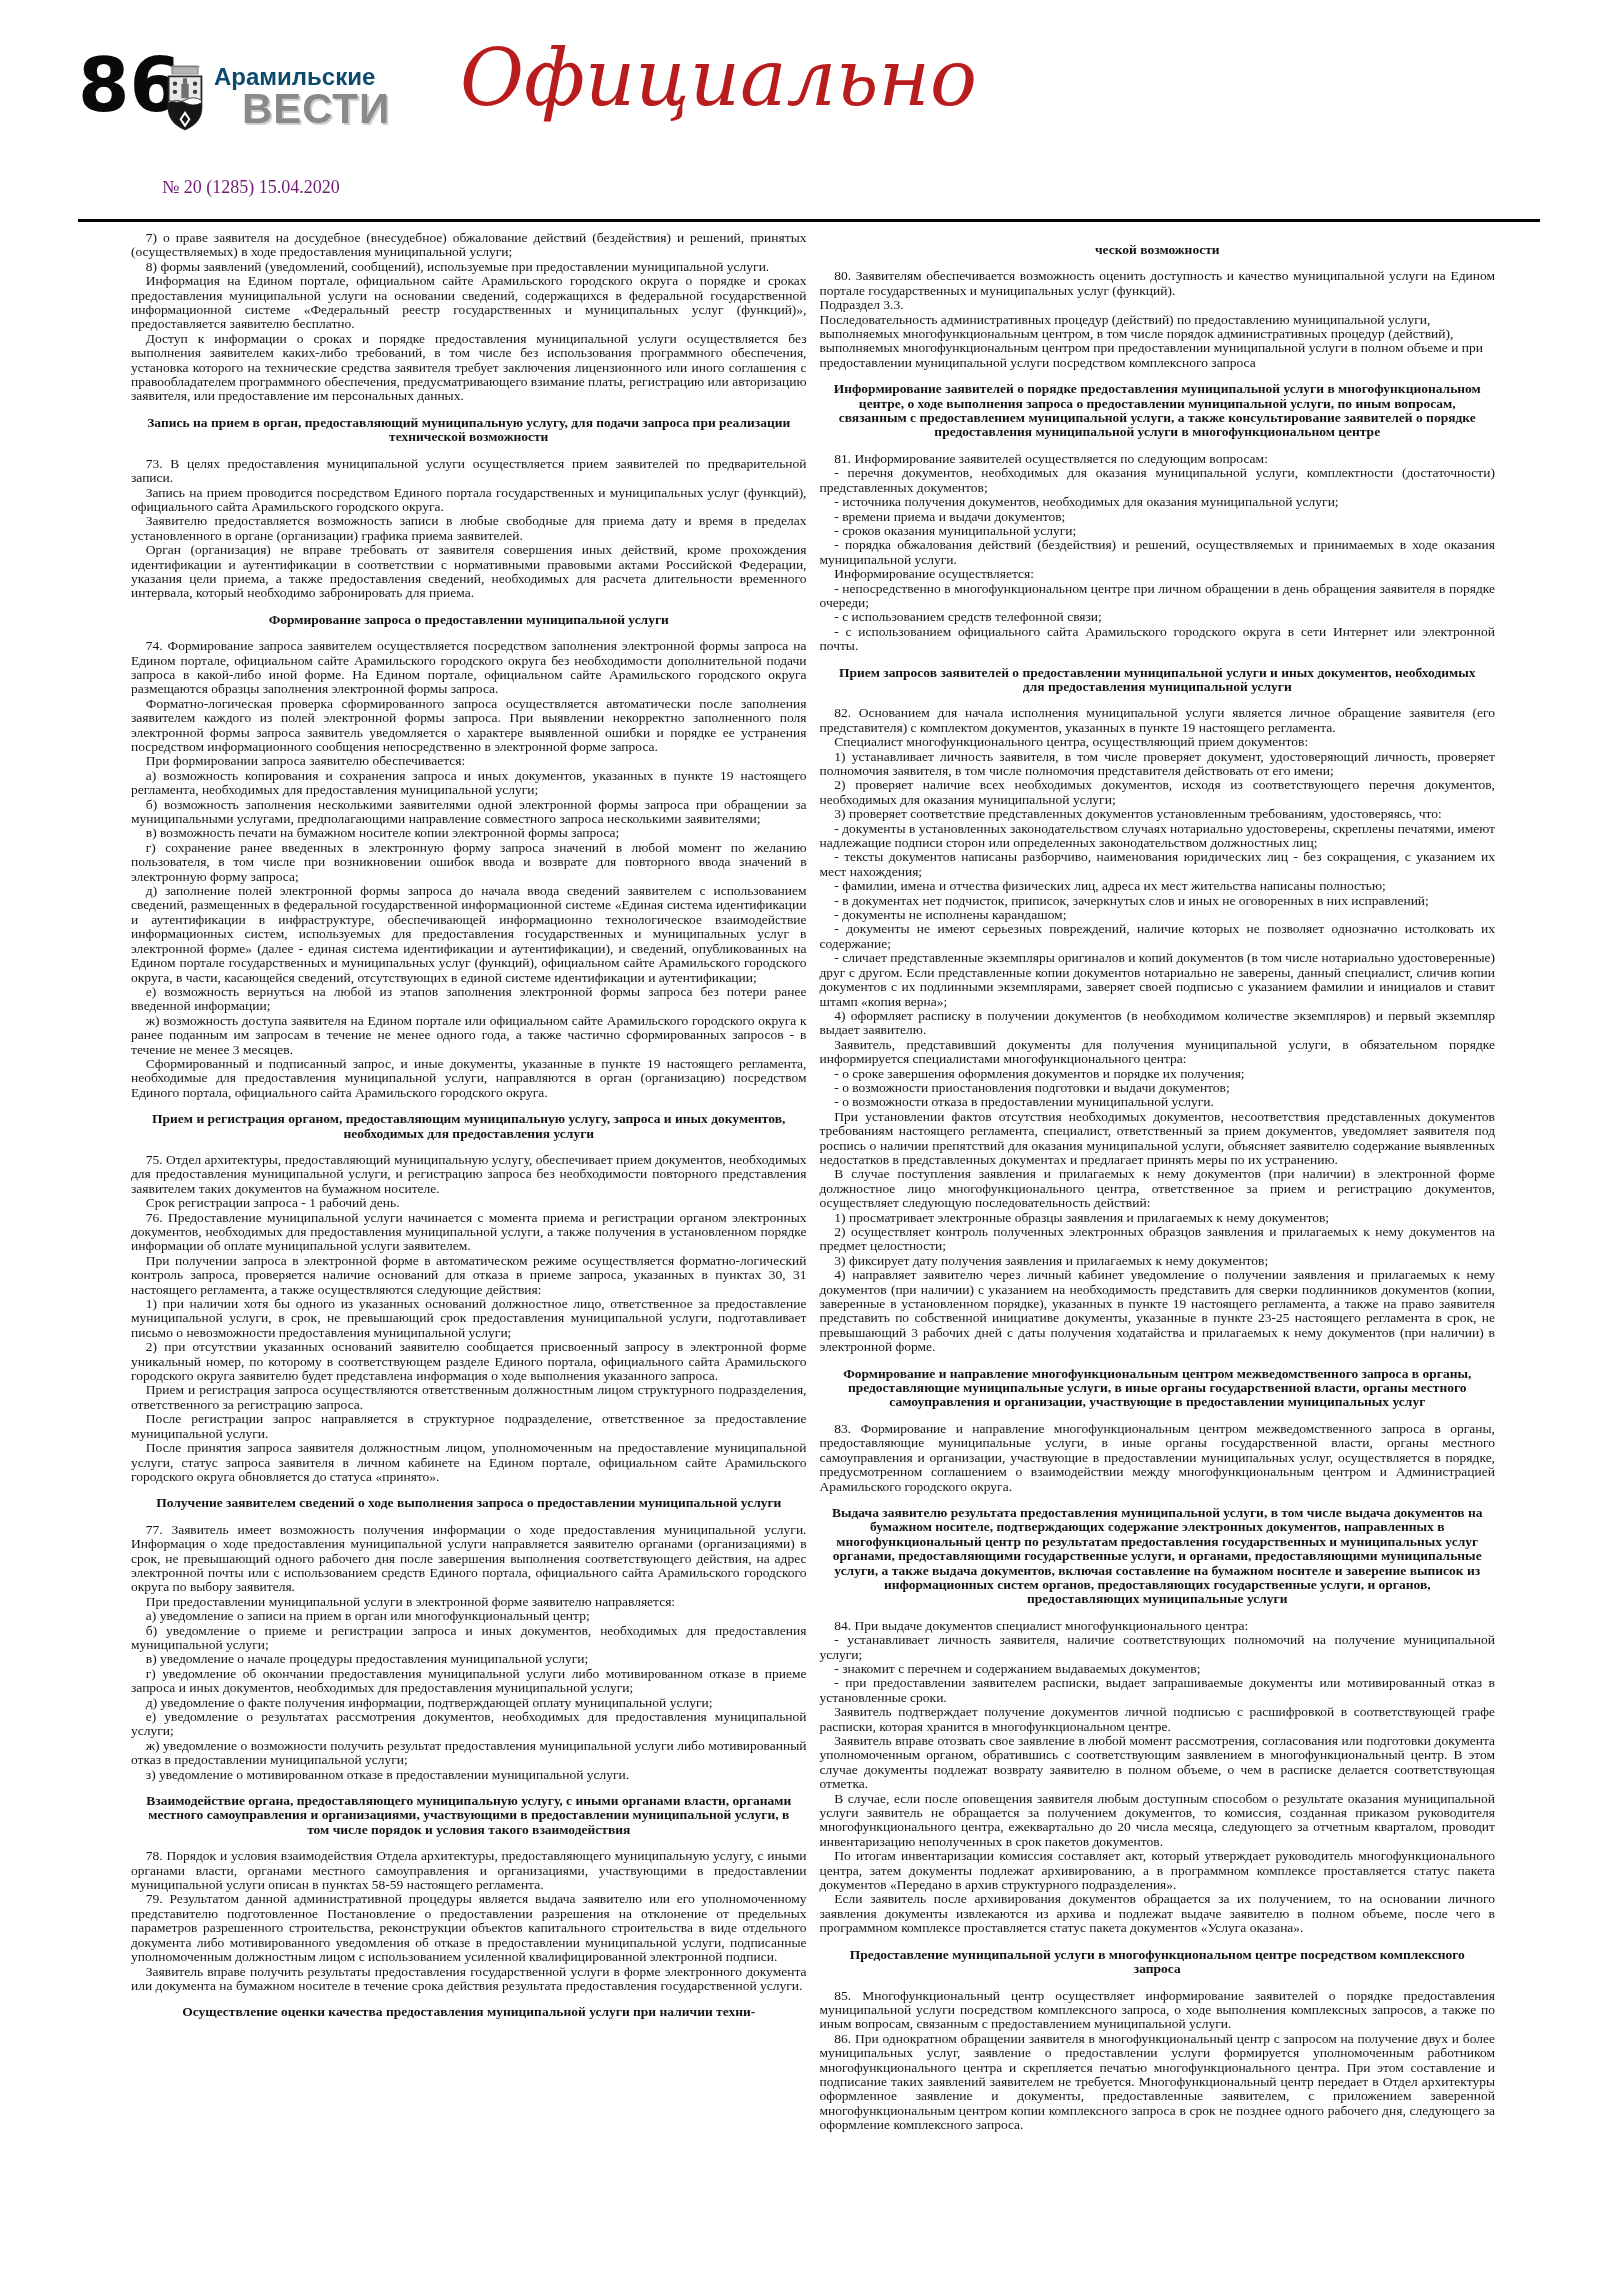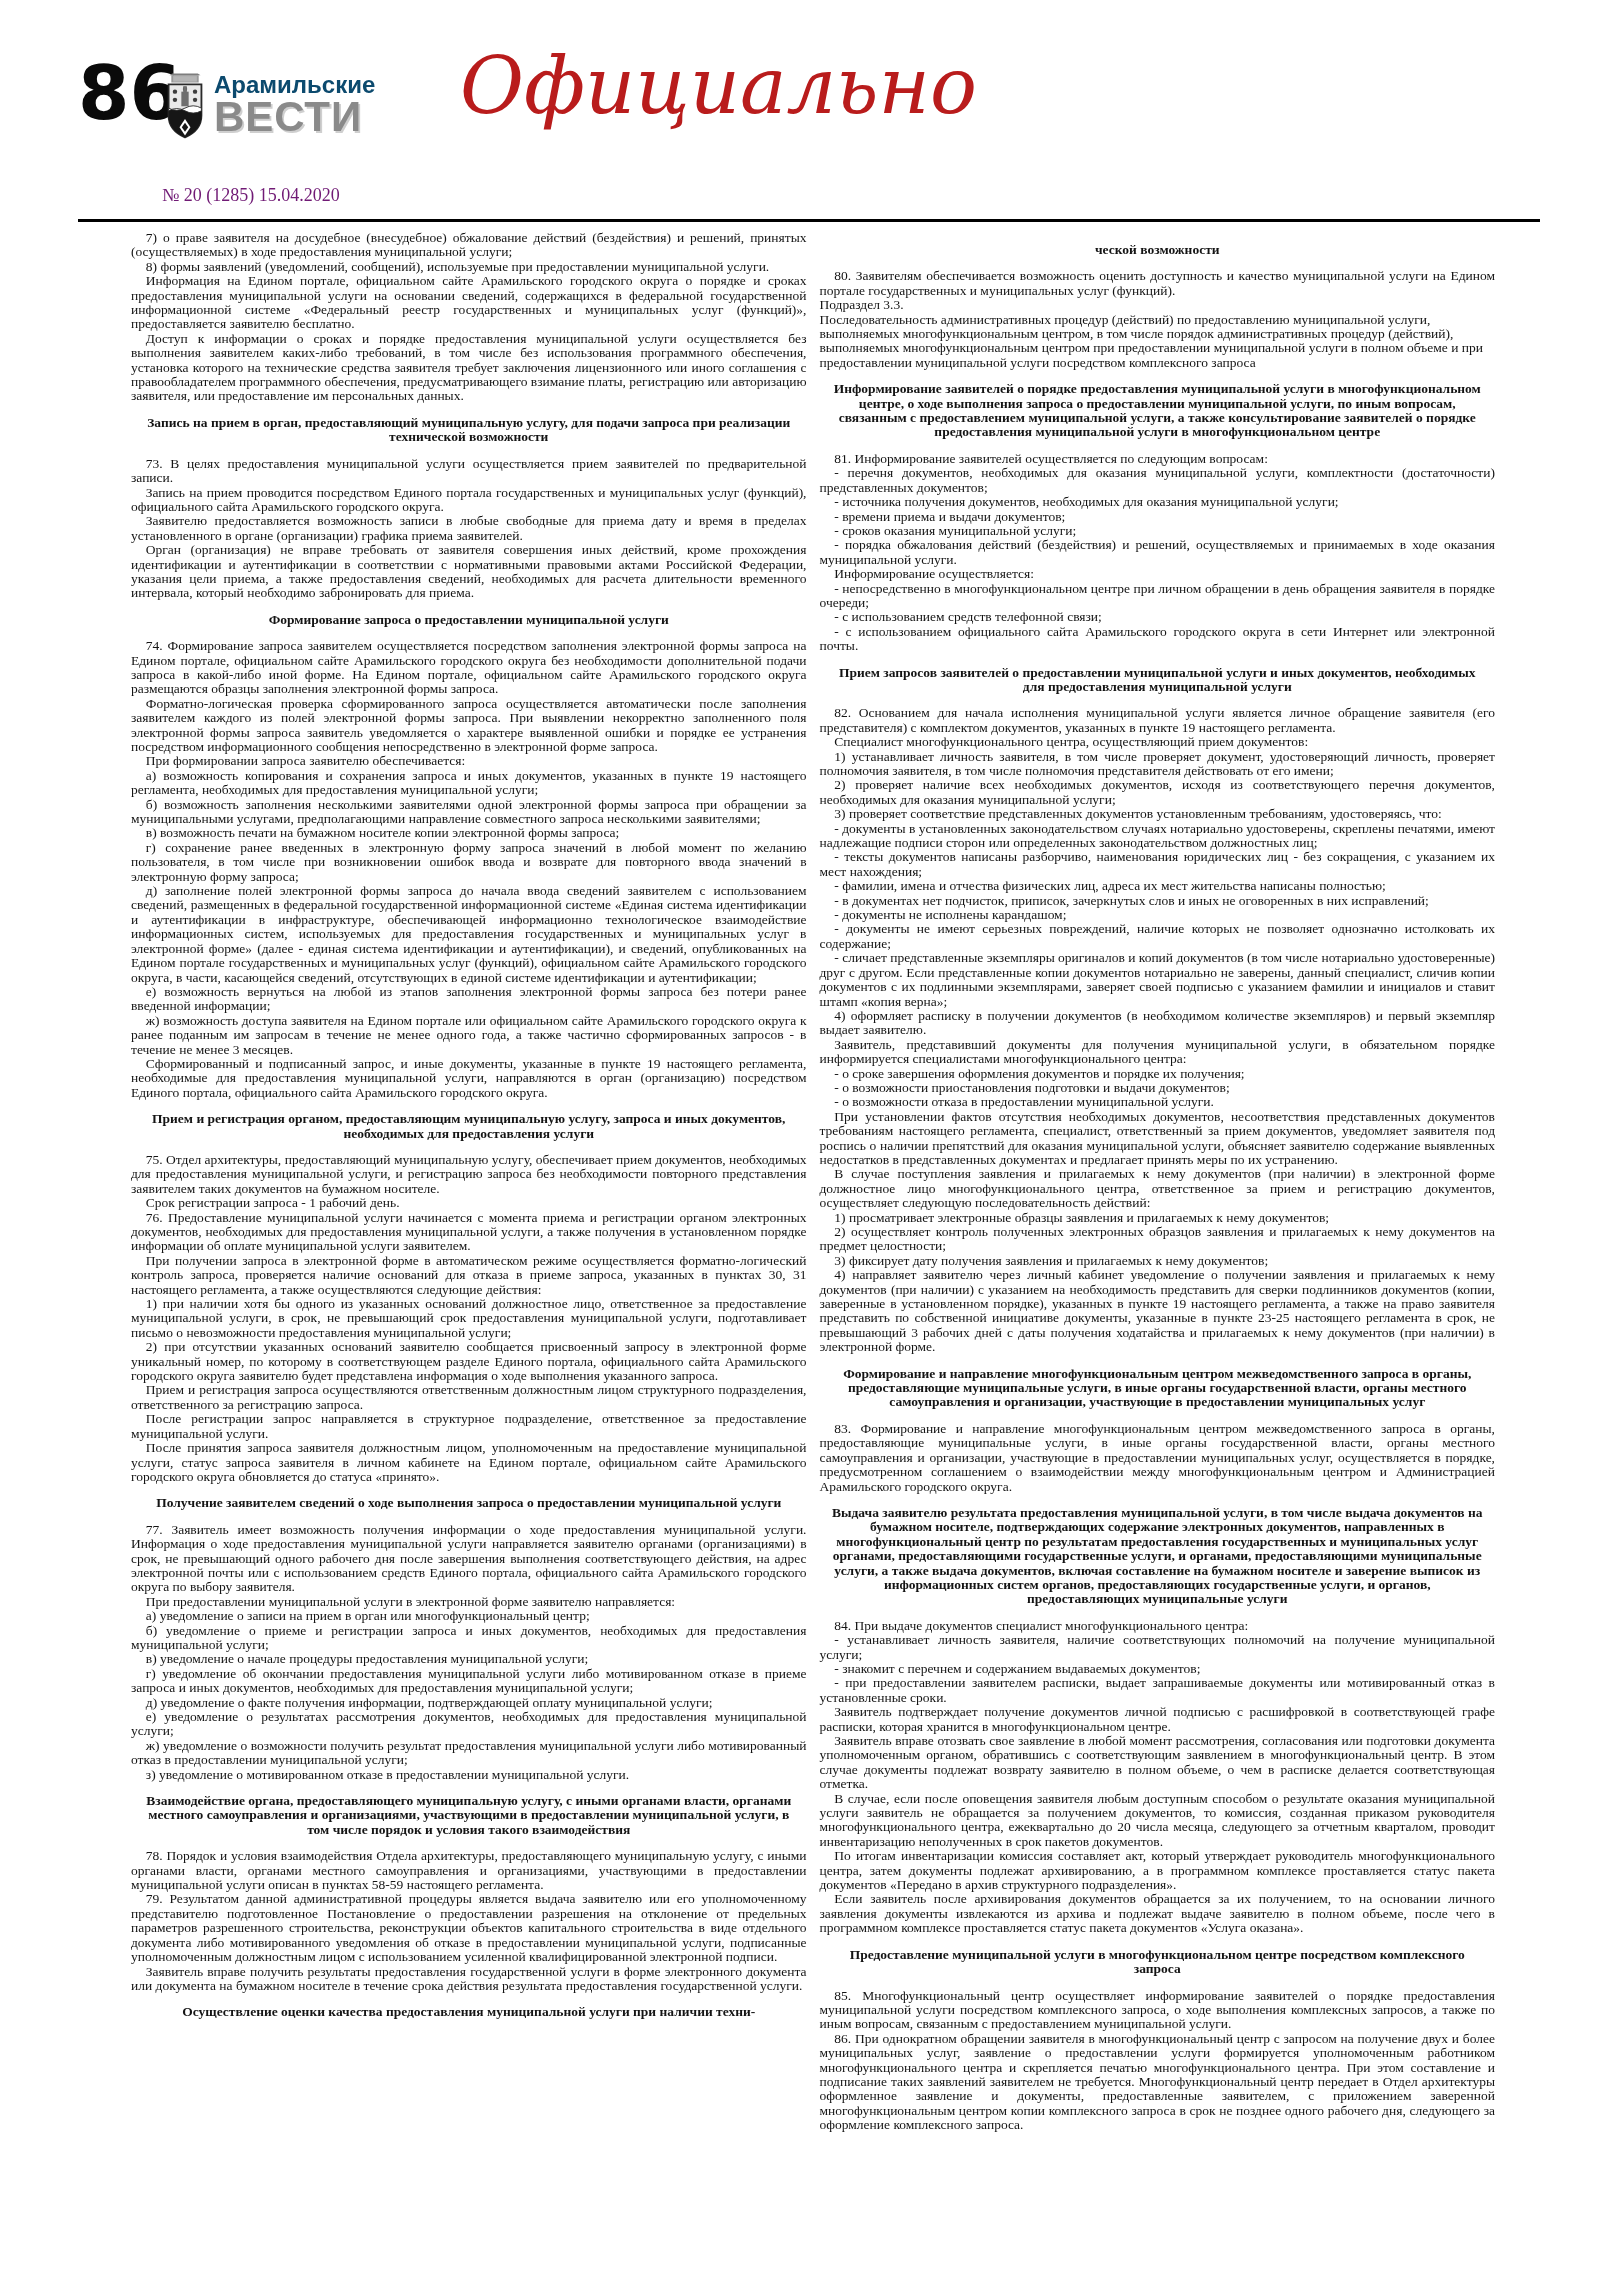--- a/index.html
+++ b/index.html
@@ -1,22 +1,22 @@
 <!DOCTYPE html>
 <html lang="ru" style="font-size:14.8px"><head>
 <meta charset="utf-8">
 <style>
   html,body{margin:0;padding:0;background:#e8e8e8;}
   .page{position:relative;width:1619px;height:2290px;background:#ffffff;font-family:"Liberation Serif",serif;color:#111;margin:0 auto;overflow:hidden;}
-  .hdr{position:absolute;top:8px;left:0;right:0;height:226px;}
+  .hdr{position:absolute;top:0;left:0;right:0;height:226px;}
   .pgnum{position:absolute;left:78px;top:48px;font-family:"DejaVu Sans",sans-serif;font-weight:bold;font-size:74px;line-height:1;color:#0a0a0a;}
   .crest{position:absolute;left:164px;top:65px;width:42px;height:72px;}
   .mast{position:absolute;left:214px;top:65px;width:166px;}
   .mast-top{font-family:"Liberation Sans",sans-serif;font-weight:bold;font-size:24px;line-height:1;color:#0c4a6e;}
-  .mast-bottom{font-family:"Liberation Sans",sans-serif;font-weight:bold;font-size:42px;line-height:0.95;color:#8a8a8a;letter-spacing:0.9px;text-shadow:1.8px 1.8px 0 #cfcfcf;}
+  .mast-bottom{font-family:"Liberation Sans",sans-serif;font-weight:bold;font-size:42px;line-height:0.95;color:#8a8a8a;letter-spacing:0.9px;text-shadow:1.8px 1.8px 0 #cfcfcf;margin-left:28px;}
   .issue{position:absolute;left:162px;top:177px;font-size:18px;color:#701a75;white-space:nowrap;}
   .section{position:absolute;left:460px;top:39px;font-family:"DejaVu Serif",serif;font-style:italic;font-size:78px;line-height:1;color:#b91c1c;}
   .rule{position:absolute;left:78px;top:219px;width:1462px;height:2.8px;background:#000;}
   .cols{position:absolute;top:231px;left:131px;width:1364px;display:flex;gap:13px;align-items:flex-start;}
   .col{width:676px;font-size:13.5px;line-height:14.4px;text-align:justify;color:#141414;}
   .col p{margin:0;text-indent:14.8px;}
   .col p.c{text-align:left;text-indent:0;}
   .col h3{margin:12px;font-size:13.5px;line-height:14.4px;text-align:center;font-weight:bold;text-indent:0;}
 </style>
 </head>

